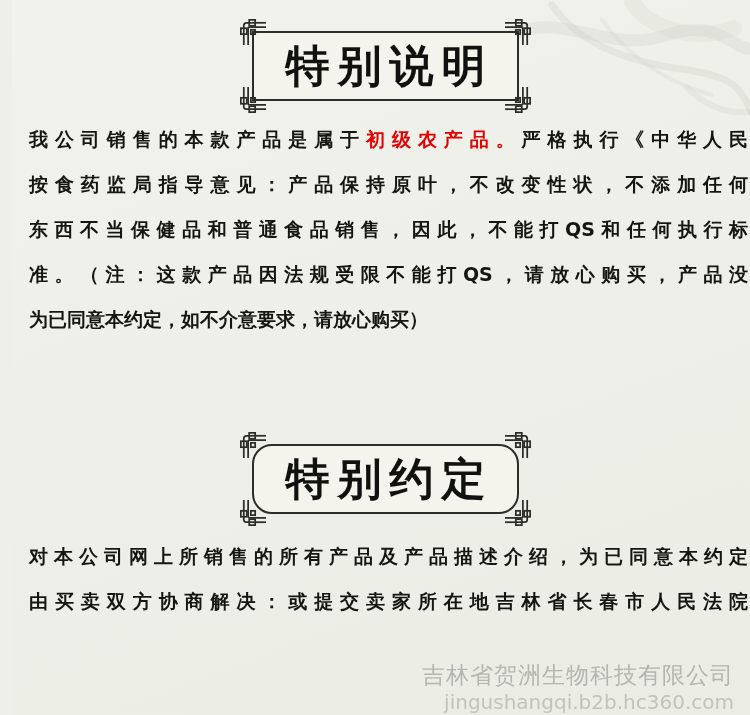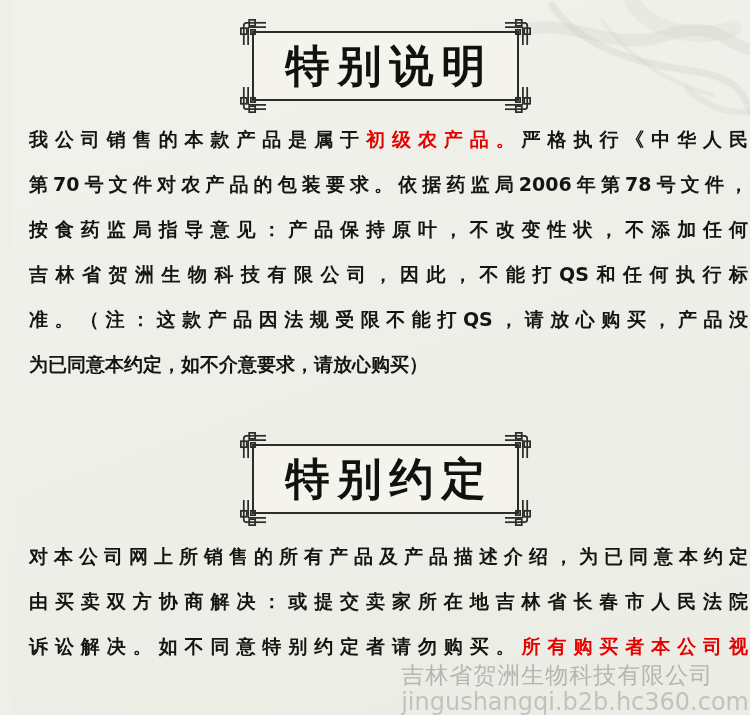--- a/index.html
+++ b/index.html
@@ -26,21 +26,21 @@
   
   .title-box {
     position: absolute;
     left: 240px;
     width: 267px;
     height: 70px;
     border: 2px solid #2c2c28;
     background: #f4f4ed;
   }
   .title-box.first { top: 31px; }
-  .title-box.second { top: 444px; }
+  .title-box.second { top: 444px; border-radius: 20px; }
   .title-text {
     width: 100%;
     height: 100%;
     display: flex;
     align-items: center;
     justify-content: center;
     font-size: 44px;
     font-weight: bold;
     letter-spacing: 8px;
     padding-left: 8px; 
@@ -79,33 +79,33 @@
   .tline.fill {
     text-align: justify;
     text-align-last: justify;
     white-space: normal;
   }
   .red { color: var(--accent-red, #e60000); }
 
   
   .footer-mark {
     position: absolute;
-    right: 13px;
+    right: 28px;
     top: 662px;
-    text-align: left;
+    text-align: right;
     line-height: 27px;
     pointer-events: none;
   }
   .footer-company {
     font-size: 23px;
     color: #b5b5b1;
     letter-spacing: 1px;
   }
   .footer-url {
-    font-size: 24px;
+    font-size: 20px;
     color: #c2c2be;
   }
 </style>
 </head>
 <body>
 
 <div class="page">
 
   <svg class="ink" width="280" height="170" viewBox="0 0 280 170">
     <g fill="none" stroke="#cbccc4" stroke-linecap="round">
@@ -168,23 +168,22 @@
         <path d="M24 7.5 H9 Q7.5 7.5 7.5 9 V24"></path>
         <rect x="10" y="10" width="4" height="4"></rect>
       </g>
         </svg>
     </span>
     <div class="title-text">特别说明</div>
   </div>
 
   <div class="para p1">
       <div class="tline fill"><span>我公司销售的本款产品是属于</span><span class="red">初级农产品。</span><span>严格执行《中华人民</span></div>
-      <div class="tline fill"><span>第70号文件对农产品的包装要求。依据药监局2006年第78号文件，</span></div>
       <div class="tline fill"><span>按食药监局指导意见：产品保持原叶，不改变性状，不添加任何</span></div>
-      <div class="tline fill"><span>吉林省贺洲生物科技有限公司，因此，不能打QS和任何执行标</span></div>
+      <div class="tline fill"><span>东西不当保健品和普通食品销售，因此，不能打QS和任何执行标</span></div>
       <div class="tline fill"><span>准。（注：这款产品因法规受限不能打QS，请放心购买，产品没</span></div>
       <div class="tline"><span>为已同意本约定，如不介意要求，请放心购买）</span></div>
     </div>
 
   <div class="title-box second">
     <span class="corner tl">
       <svg viewBox="0 0 24 24">
           <g fill="none" stroke="currentColor" stroke-width="1.6">
         <rect x="8.5" y="0.8" width="5.5" height="5.5"></rect>
         <rect x="0.8" y="8.5" width="5.5" height="5.5"></rect>
@@ -234,21 +233,20 @@
         <rect x="10" y="10" width="4" height="4"></rect>
       </g>
         </svg>
     </span>
     <div class="title-text">特别约定</div>
   </div>
 
   <div class="para p2">
       <div class="tline fill"><span>对本公司网上所销售的所有产品及产品描述介绍，为已同意本约定</span></div>
       <div class="tline fill"><span>由买卖双方协商解决：或提交卖家所在地吉林省长春市人民法院</span></div>
-      <div class="tline fill"><span>诉讼解决。如不同意特别约定者请勿购买。</span><span class="red">所有购买者本公司视</span></div>
     </div>
 
   <div class="footer-mark">
     <div class="footer-company">吉林省贺洲生物科技有限公司</div>
     <div class="footer-url">jingushangqi.b2b.hc360.com</div>
   </div>
 
 </div>
 
 </body></html>

